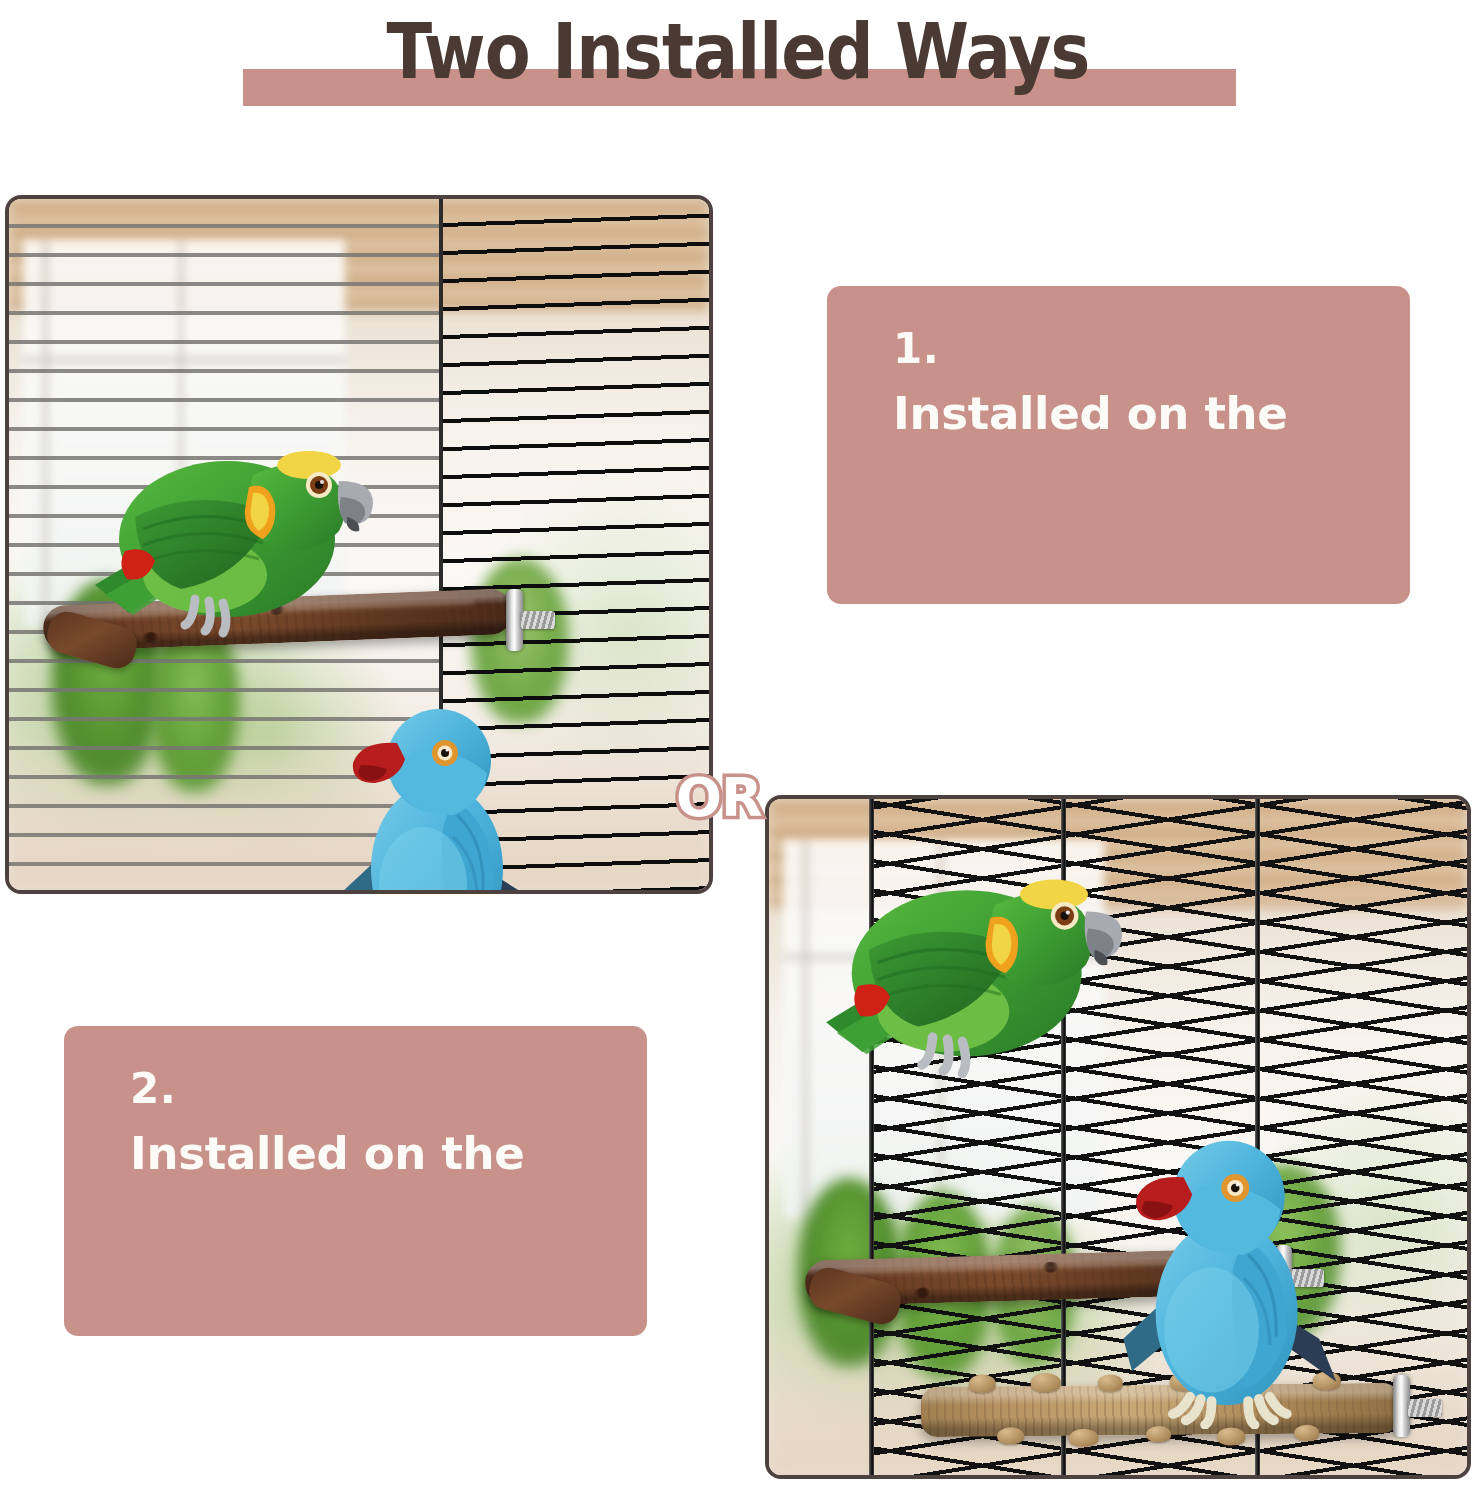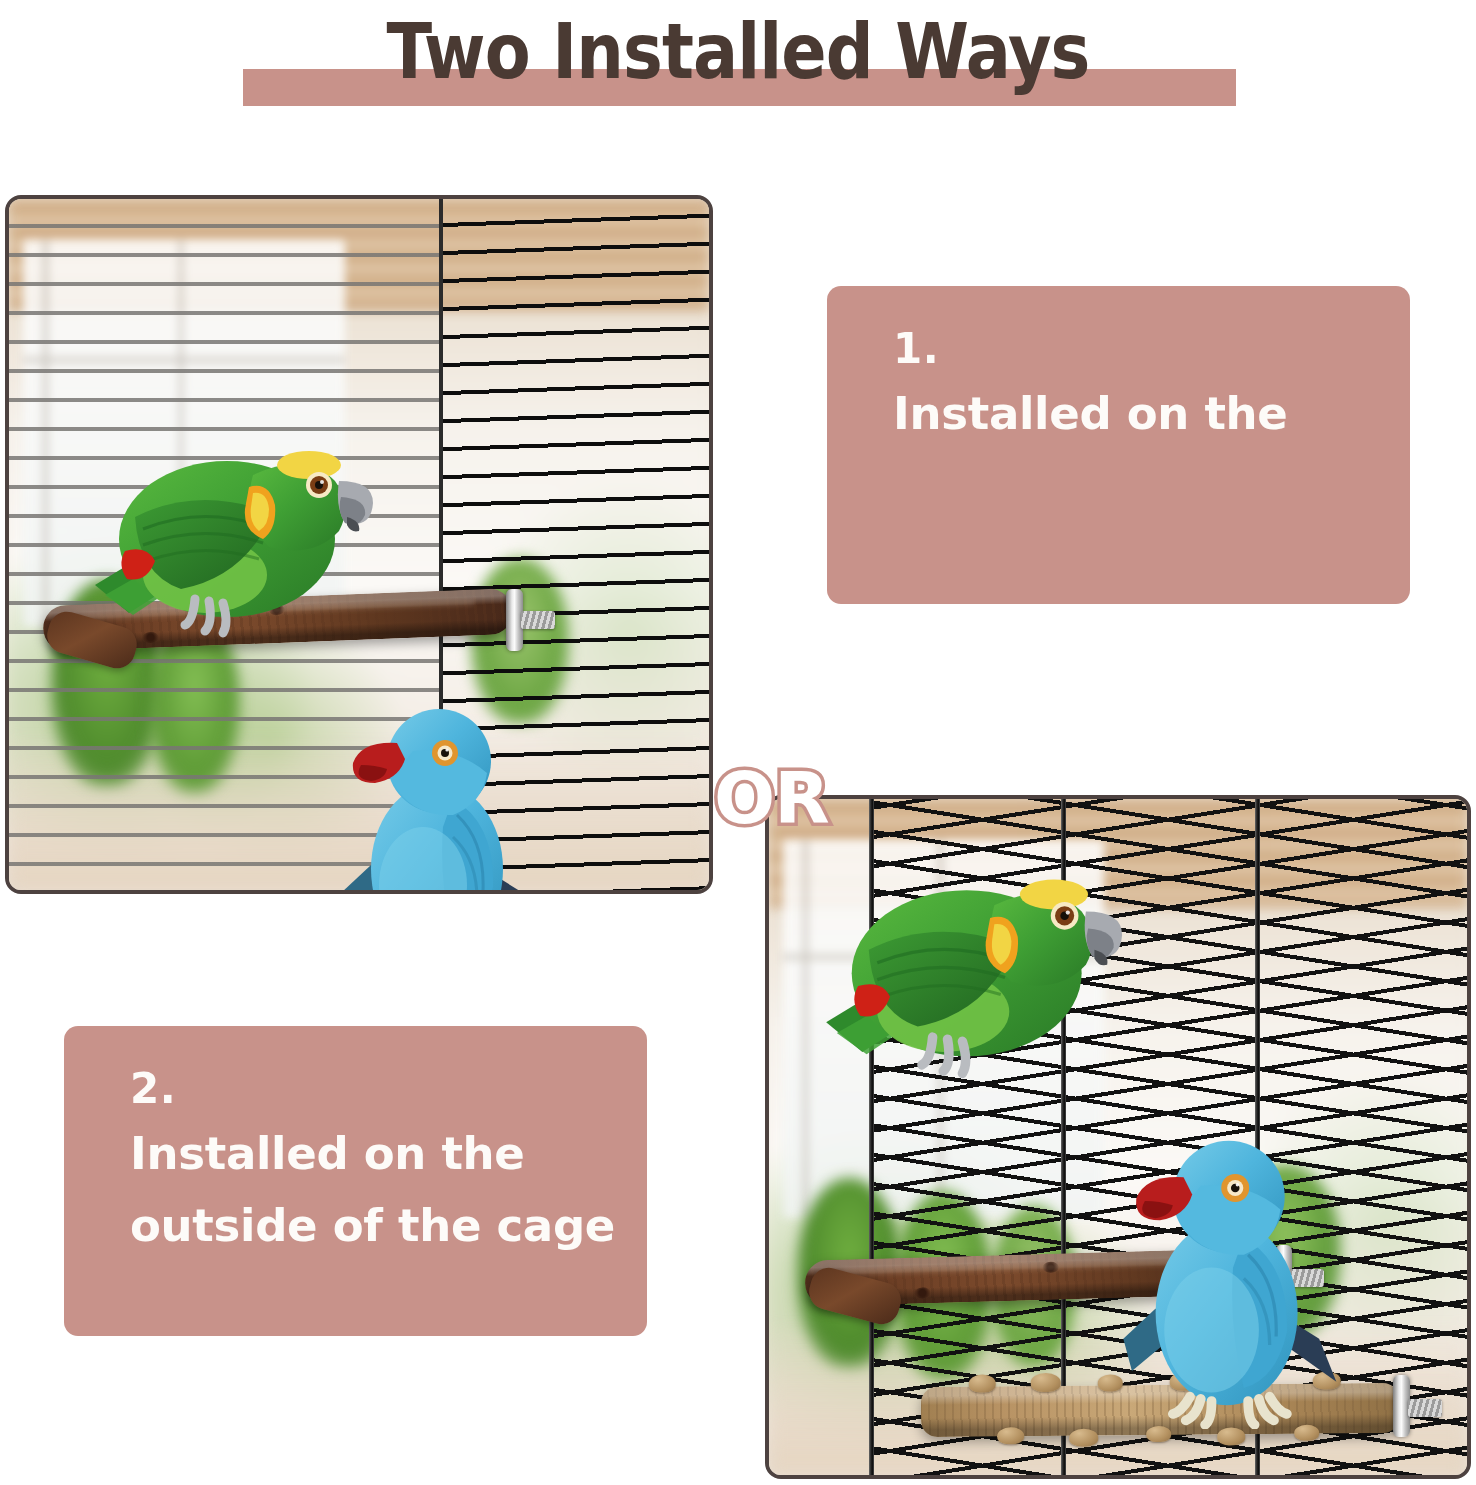--- a/index.html
+++ b/index.html
@@ -141,27 +141,26 @@
   }
   #callout-1 { left: 827px; top: 286px; width: 583px; height: 318px; }
   #callout-2 { left: 64px;  top: 1026px; width: 583px; height: 310px; }
   .callout .num { font-size: 42px; line-height: 58px; letter-spacing: 0.5px; }
   .callout .line { font-size: 45px; line-height: 72px; letter-spacing: -0.3px; }
 
   
   #or-label {
     position: absolute; left: 676px; top: 755px;
     font-family: "DejaVu Sans", sans-serif;
-    font-weight: 700; font-size: 72px; line-height: 86px;
+    font-weight: 700; font-size: 54px; line-height: 86px;
     color: #ffffff;
     -webkit-text-stroke: 7px #c8928a;
     paint-order: stroke fill;
     letter-spacing: -1px;
     z-index: 40;
-    margin-left: 38px;
   }
 </style>
 </head>
 <body>
 
 <div id="root">
 
   <div class="title-wrap">
     <div class="title-highlight"></div>
     <div class="title-text">Two Installed Ways</div>
@@ -280,21 +279,20 @@
   <div class="callout" id="callout-1">
     <div class="num">1.</div>
     <div class="line">Installed on the</div>
   </div>
 
   <div id="or-label">OR</div>
 
   <div class="callout" id="callout-2">
     <div class="num">2.</div>
     <div class="line">Installed on the</div>
-    <div class="line">outside of the cage</div>
   </div>
 
   <div class="panel" id="panel-outside">
     <div class="scene">
 
       <div class="bg-room"></div>
       <div class="bg-wood-top"></div>
       <div class="bg-window"></div>
       <div class="bg-floor"></div>
       <div class="bg-plant" style="left:4%;top:56%;width:15%;height:28%;background:radial-gradient(ellipse at 50% 40%,#6fae3f,#4e8a2c 60%,rgba(78,138,44,0));"></div>

